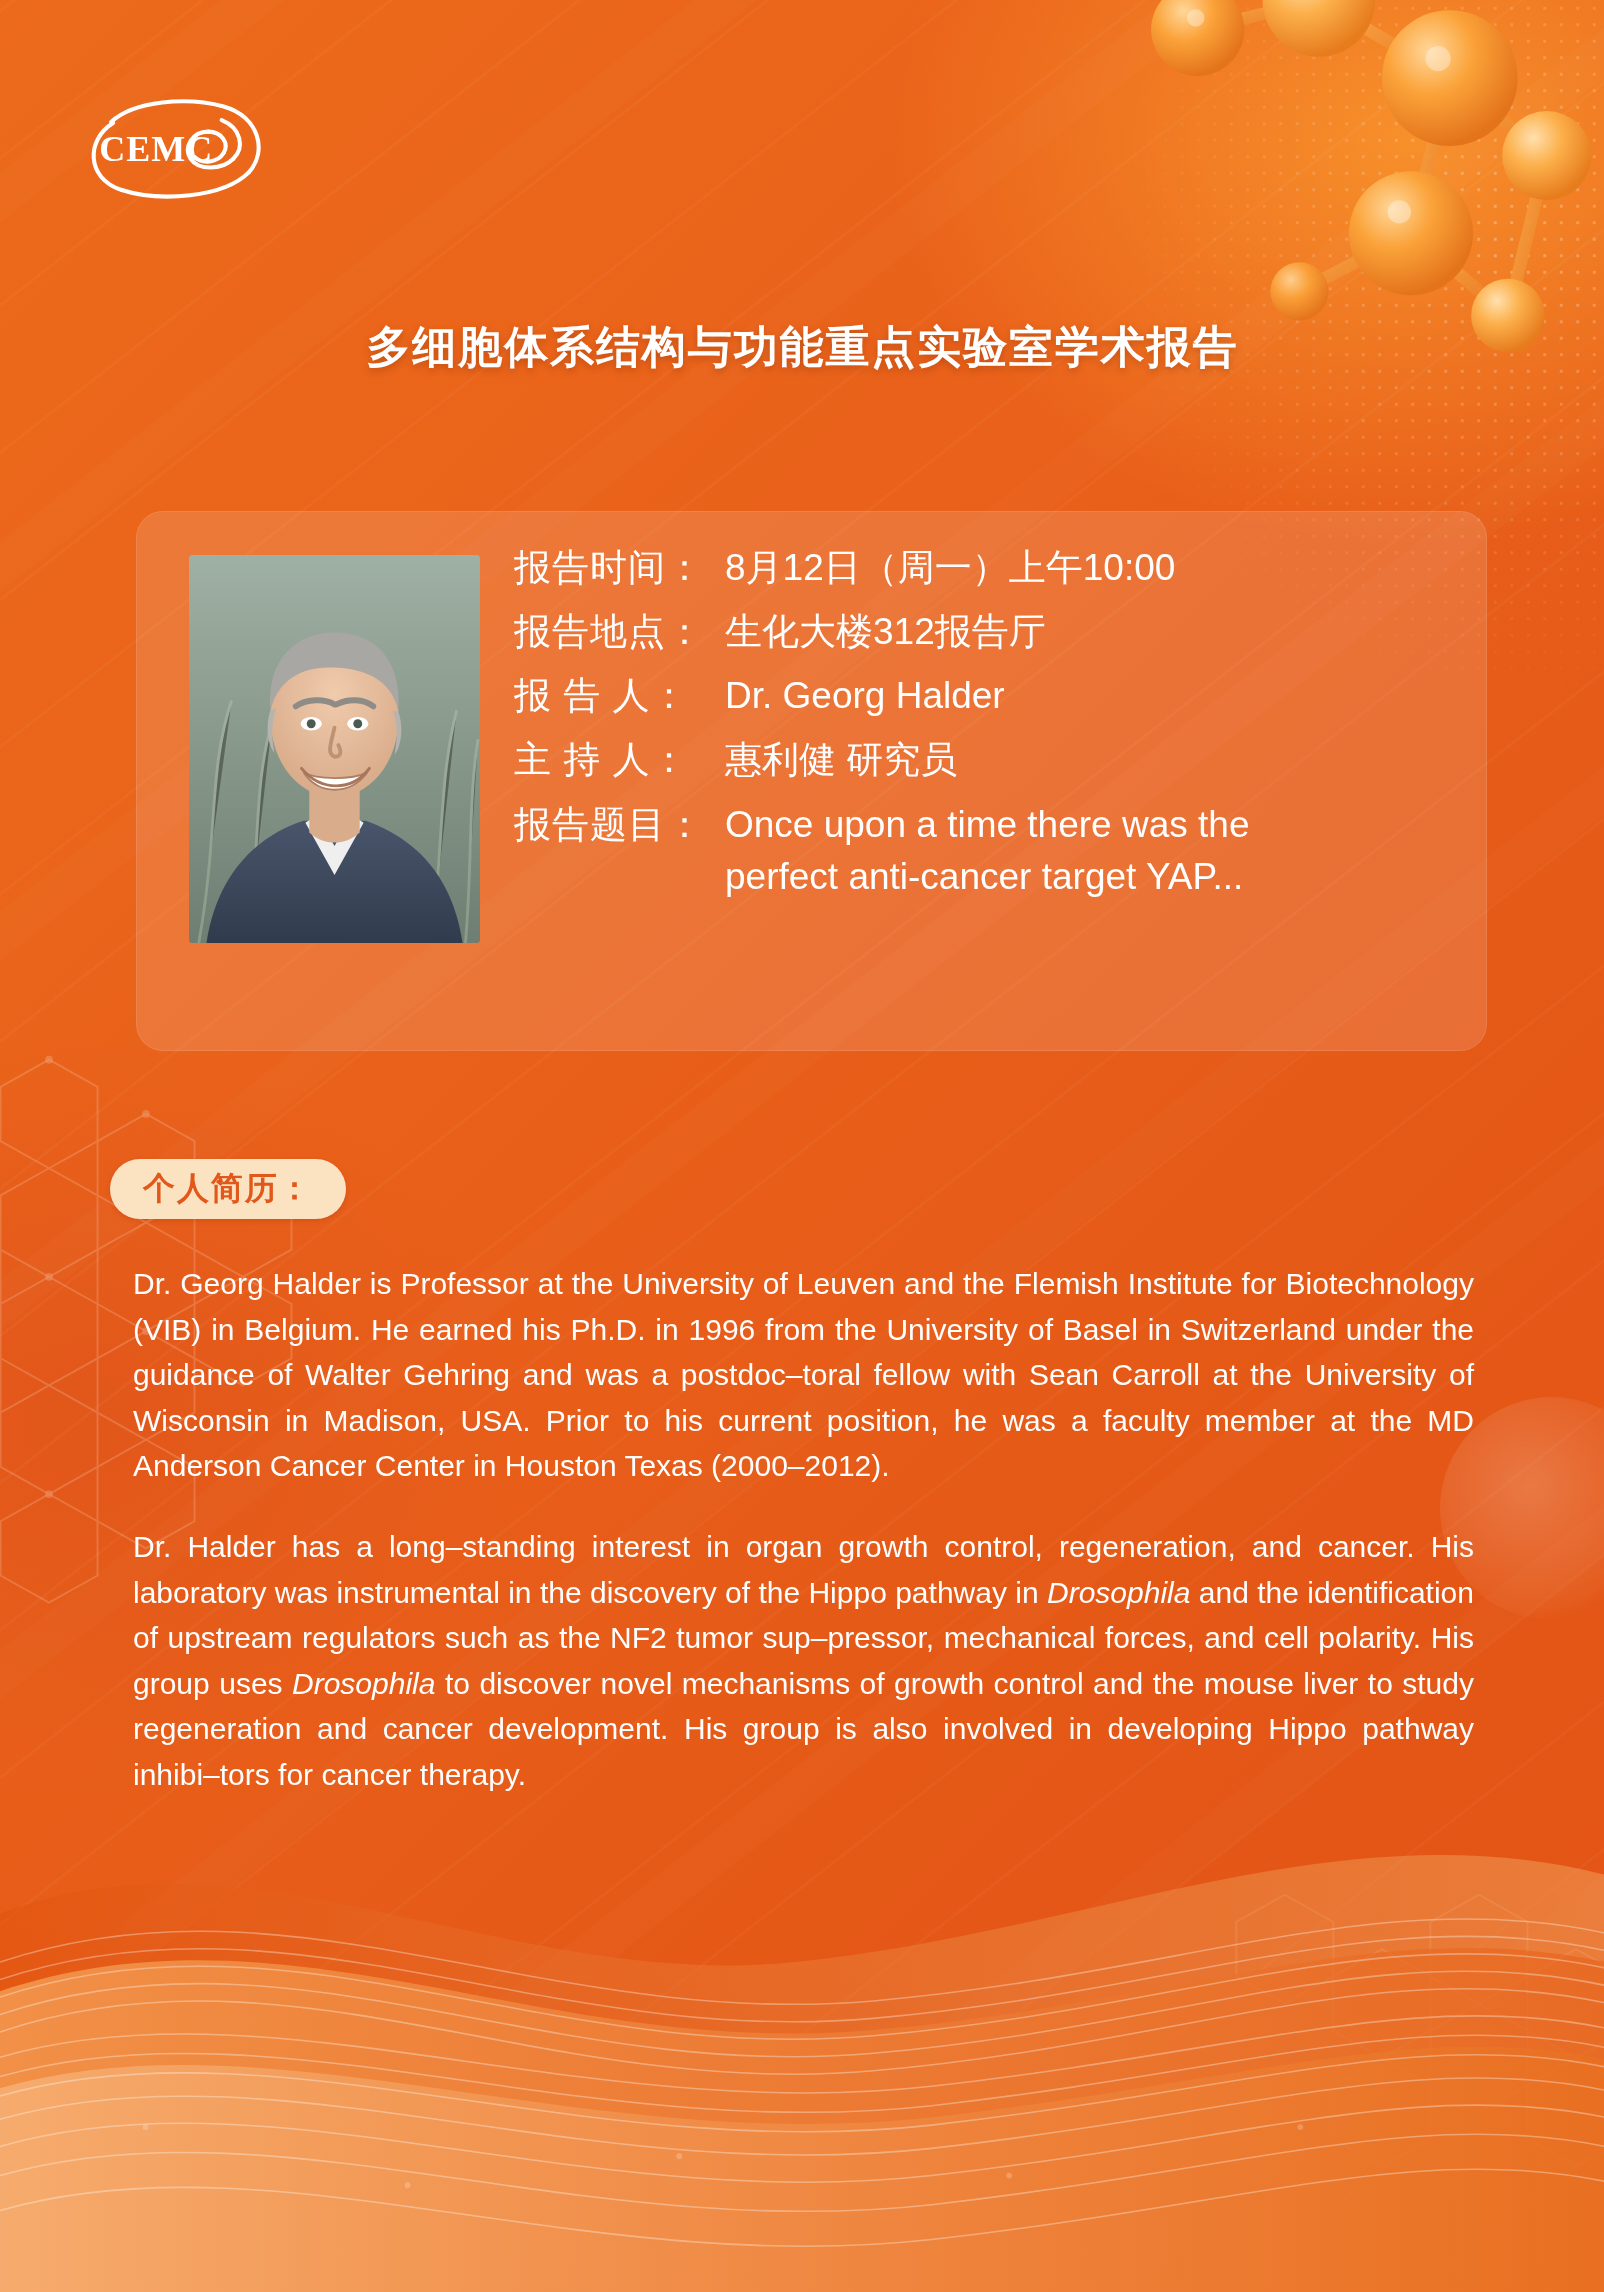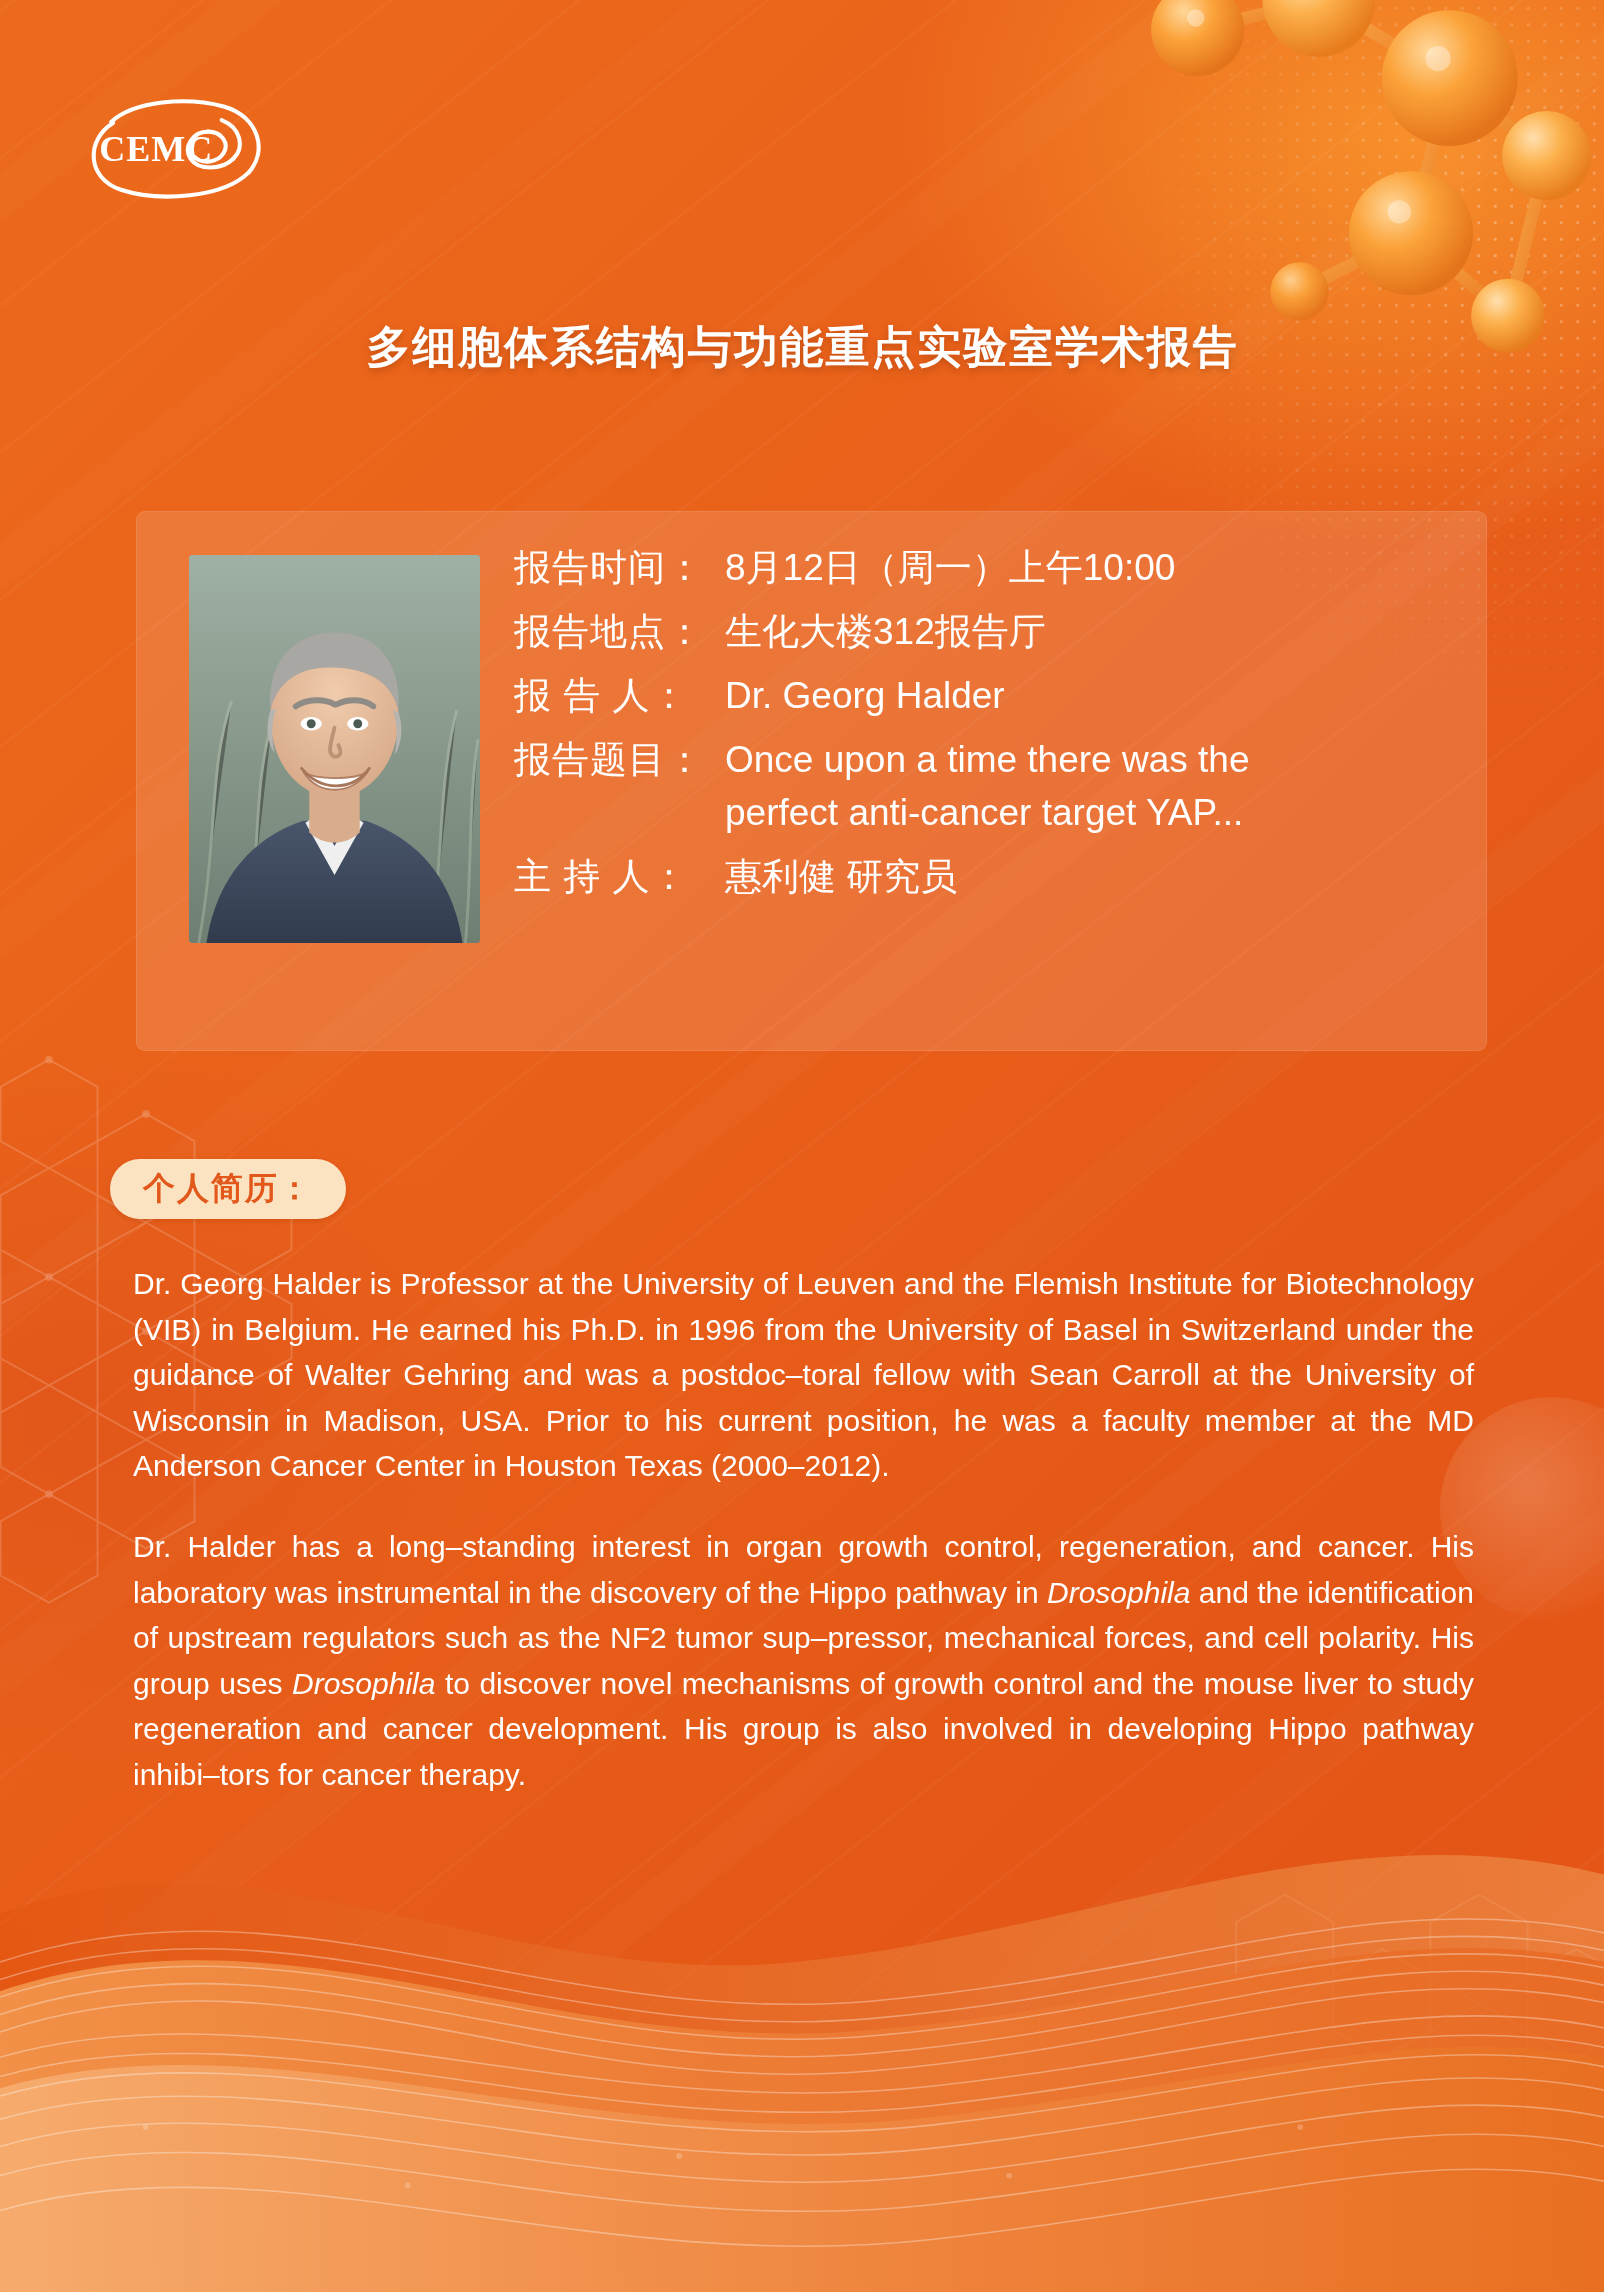--- a/index.html
+++ b/index.html
@@ -142,21 +142,21 @@
   }
 
   
   .info-card {
     position: absolute;
     left: 136px;
     top: 511px;
     width: 1351px;
     height: 540px;
     background: rgba(255,255,255,0.13);
-    border-radius: 9px;
+    border-radius: 27px;
     box-shadow: inset 0 0 0 1px rgba(255,255,255,0.10);
   }
   .portrait {
     position: absolute;
     left: 53px;
     top: 44px;
     width: 291px;
     height: 388px;
     border-radius: 3.9px;
     overflow: hidden;
@@ -448,32 +448,32 @@
         <div class="info-label">报告地点：</div>
         <div class="info-value">生化大楼312报告厅</div>
       </div>
 
       <div class="info-row">
         <div class="info-label">报 告 人：</div>
         <div class="info-value en">Dr. Georg Halder</div>
       </div>
 
       <div class="info-row">
+        <div class="info-label">主 持 人：</div>
+        <div class="info-value">惠利健 研究员</div>
+      </div>
+
+      <div class="info-row">
         <div class="info-label">报告题目：</div>
         <div class="info-value en">
           <span>Once upon a time there was the</span>
           <span class="cont">perfect anti-cancer target YAP...</span>
         </div>
       </div>
 
-      <div class="info-row">
-        <div class="info-label">主 持 人：</div>
-        <div class="info-value">惠利健 研究员</div>
-      </div>
-
     </div>
   </div>
 
   <div class="bio-pill">个人简历：</div>
 
   <div class="bio">
     <p>Dr. Georg Halder is Professor at the University of Leuven and the Flemish Institute for Biotechnology (VIB) in Belgium. He earned his Ph.D. in 1996 from the University of Basel in Switzerland under the guidance of Walter Gehring and was a postdoc–toral fellow with Sean Carroll at the University of Wisconsin in Madison, USA. Prior to his current position, he was a faculty member at the MD Anderson Cancer Center in Houston Texas (2000–2012).</p>
     <p><span>Dr. Halder has a long–standing interest in organ growth control, regeneration, and cancer. His laboratory was instrumental in the discovery of the Hippo pathway in </span><i>Drosophila</i><span> and the identification of upstream regulators such as the NF2 tumor sup–pressor, mechanical forces, and cell polarity. His group uses </span><i>Drosophila</i><span> to discover novel mechanisms of growth control and the mouse liver to study regeneration and cancer development. His group is also involved in developing Hippo pathway inhibi–tors for cancer therapy.</span></p>
   </div>
 

